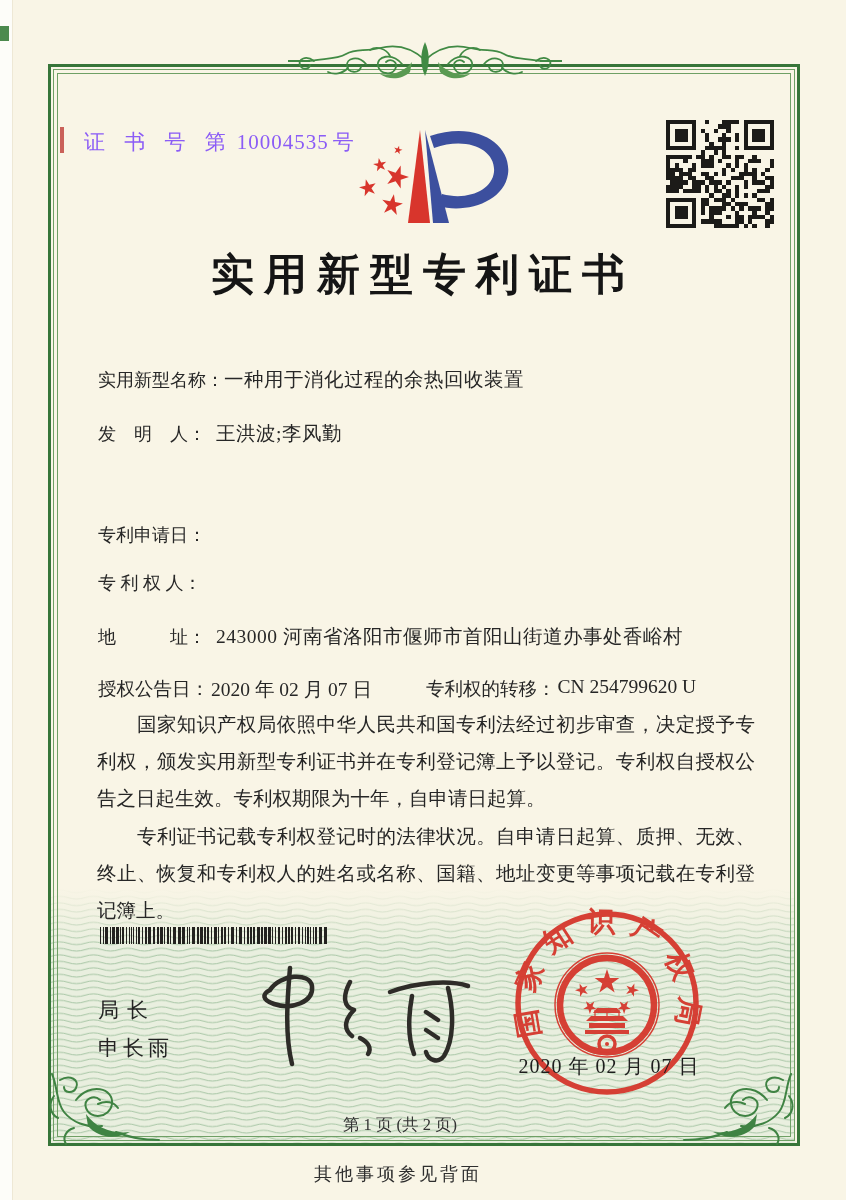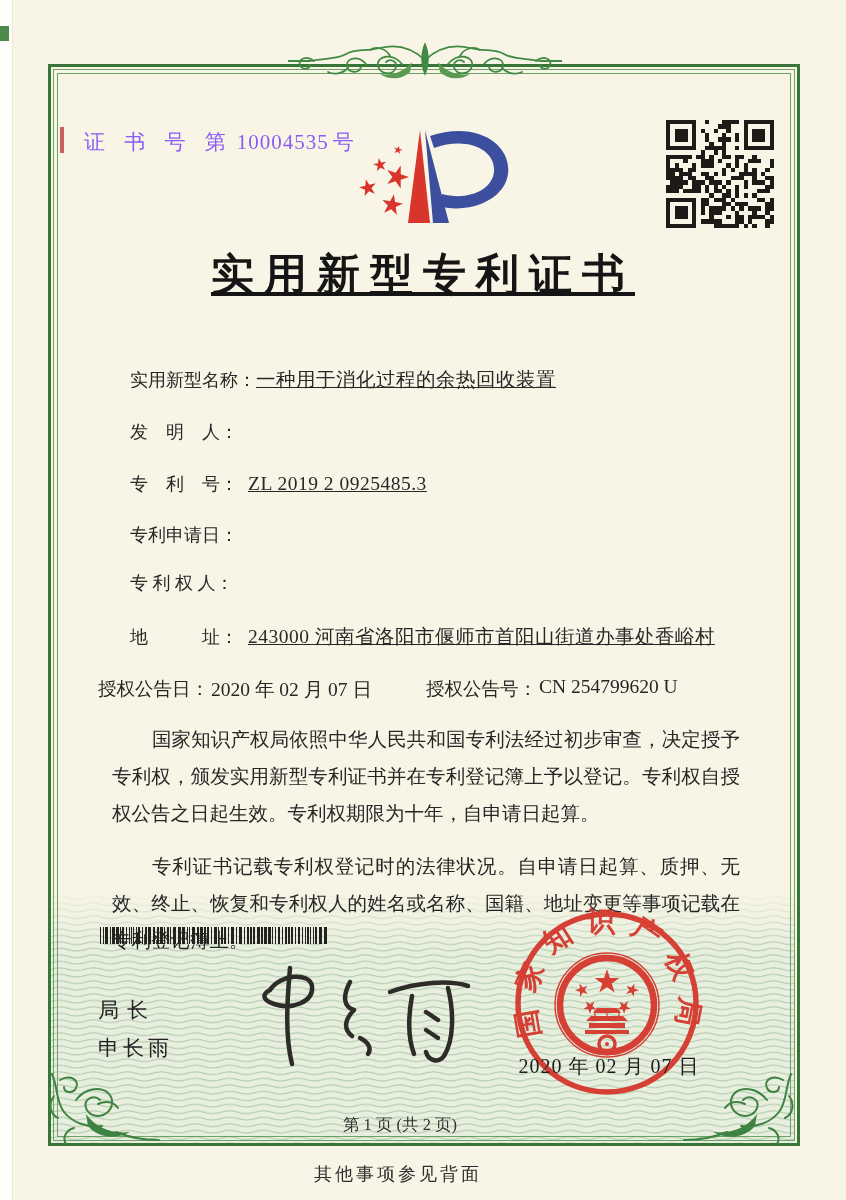--- a/index.html
+++ b/index.html
@@ -31,37 +31,37 @@
 
   .cert-no { position:absolute; left:84px; top:128px; font-size:21px; color:#8b5cf6; z-index:4; }
   .cert-no .pre { letter-spacing:7px; }
   .cert-no .num { letter-spacing:1px; margin-left:4px; }
   .cert-no .suf { margin-left:4px; }
 
   .logo { position:absolute; left:346px; top:114px; width:176px; height:120px; z-index:4; }
   .qr { position:absolute; left:666px; top:120px; width:108px; height:108px; z-index:4; }
 
   .title { position:absolute; left:0; right:0; top:246px; text-align:center;
-    font-size:43px; font-weight:bold; letter-spacing:10px; color:#151515; z-index:4;text-decoration:underline; }
+    font-size:43px; font-weight:bold; letter-spacing:10px; color:#151515; z-index:4; }
 
   .field-row { position:absolute; left:98px; width:662px; display:flex; align-items:baseline;
     font-size:19.5px; color:#272727; z-index:4; }
-  .field-row .lab { flex:0 0 118px; font-size:18px; white-space:pre;margin-left:32px; }
-  .field-row .val { flex:1; letter-spacing:.5px;text-decoration:underline; }
+  .field-row .lab { flex:0 0 118px; font-size:18px; white-space:pre; }
+  .field-row .val { flex:1; letter-spacing:.5px; }
   .row0{top:366px}.row1{top:420px}.row2{top:472px}.row3{top:523px}.row4{top:571px}.row5{top:623px}
   .grant-row { position:absolute; left:98px; top:676px; width:680px; display:flex;
     font-size:19.5px; z-index:4; }
   .grant-row .g1 { flex:0 0 328px; display:flex; }
   .grant-row .g2 { flex:1; display:flex; }
   .grant-row .lab { font-size:18.5px; white-space:pre; }
   .grant-row .val { margin-left:2px; }
 
   .paras { position:absolute; left:96px; top:705px; width:660px; font-size:19.5px;
     line-height:37px; text-align:justify; color:#262626; z-index:4; }
-  .paras p { text-indent:2.05em; margin:16px; }
+  .paras p { text-indent:2.05em; margin:1px; }
 
   .barcode { position:absolute; left:100px; top:927px; width:232px; height:17px;
     display:flex; align-items:stretch; z-index:4; }
   .barcode .bar { background:#23221f; height:100%; }
 
   .signature { position:absolute; left:222px; top:952px; width:260px; height:118px; z-index:5; }
   .director-title { position:absolute; left:98px; top:996px; font-size:21px;
     letter-spacing:8px; color:#222; z-index:4; }
   .director-name { position:absolute; left:98px; top:1034px; font-size:21px;
     letter-spacing:4px; color:#222; z-index:4; }
@@ -399,43 +399,40 @@
     </svg>
 
   <h1 class="title">实用新型专利证书</h1>
 
   <div class="field-row row0">
     <span class="lab">实用新型名称：</span>
     <span class="val">一种用于消化过程的余热回收装置</span>
   </div>
   <div class="field-row row1">
     <span class="lab">发　明　人：</span>
-  </div>
-  <div class="field-row row2">
-    <span class="lab">专　利　号：</span>
-    <span class="val">ZL 2019 2 0925485.3</span>
+    <span class="val">王洪波;李风勤</span>
   </div>
   <div class="field-row row3">
     <span class="lab">专利申请日：</span>
   </div>
   <div class="field-row row4">
     <span class="lab">专 利 权 人：</span>
   </div>
   <div class="field-row row5">
     <span class="lab">地　　　址：</span>
     <span class="val">243000 河南省洛阳市偃师市首阳山街道办事处香峪村</span>
   </div>
 
   <div class="grant-row">
     <span class="g1">
       <span class="lab">授权公告日：</span>
       <span class="val">2020 年 02 月 07 日</span>
     </span>
     <span class="g2">
-      <span class="lab">授权公告号：</span>
+      <span class="lab">专利权的转移：</span>
       <span class="val">CN 254799620 U</span>
     </span>
   </div>
 
   <div class="paras">
     <p>国家知识产权局依照中华人民共和国专利法经过初步审查，决定授予专利权，颁发实用新型专利证书并在专利登记簿上予以登记。专利权自授权公告之日起生效。专利权期限为十年，自申请日起算。</p>
     <p>专利证书记载专利权登记时的法律状况。自申请日起算、质押、无效、终止、恢复和专利权人的姓名或名称、国籍、地址变更等事项记载在专利登记簿上。</p>
   </div>
 
   <div class="barcode" id="barcode">

